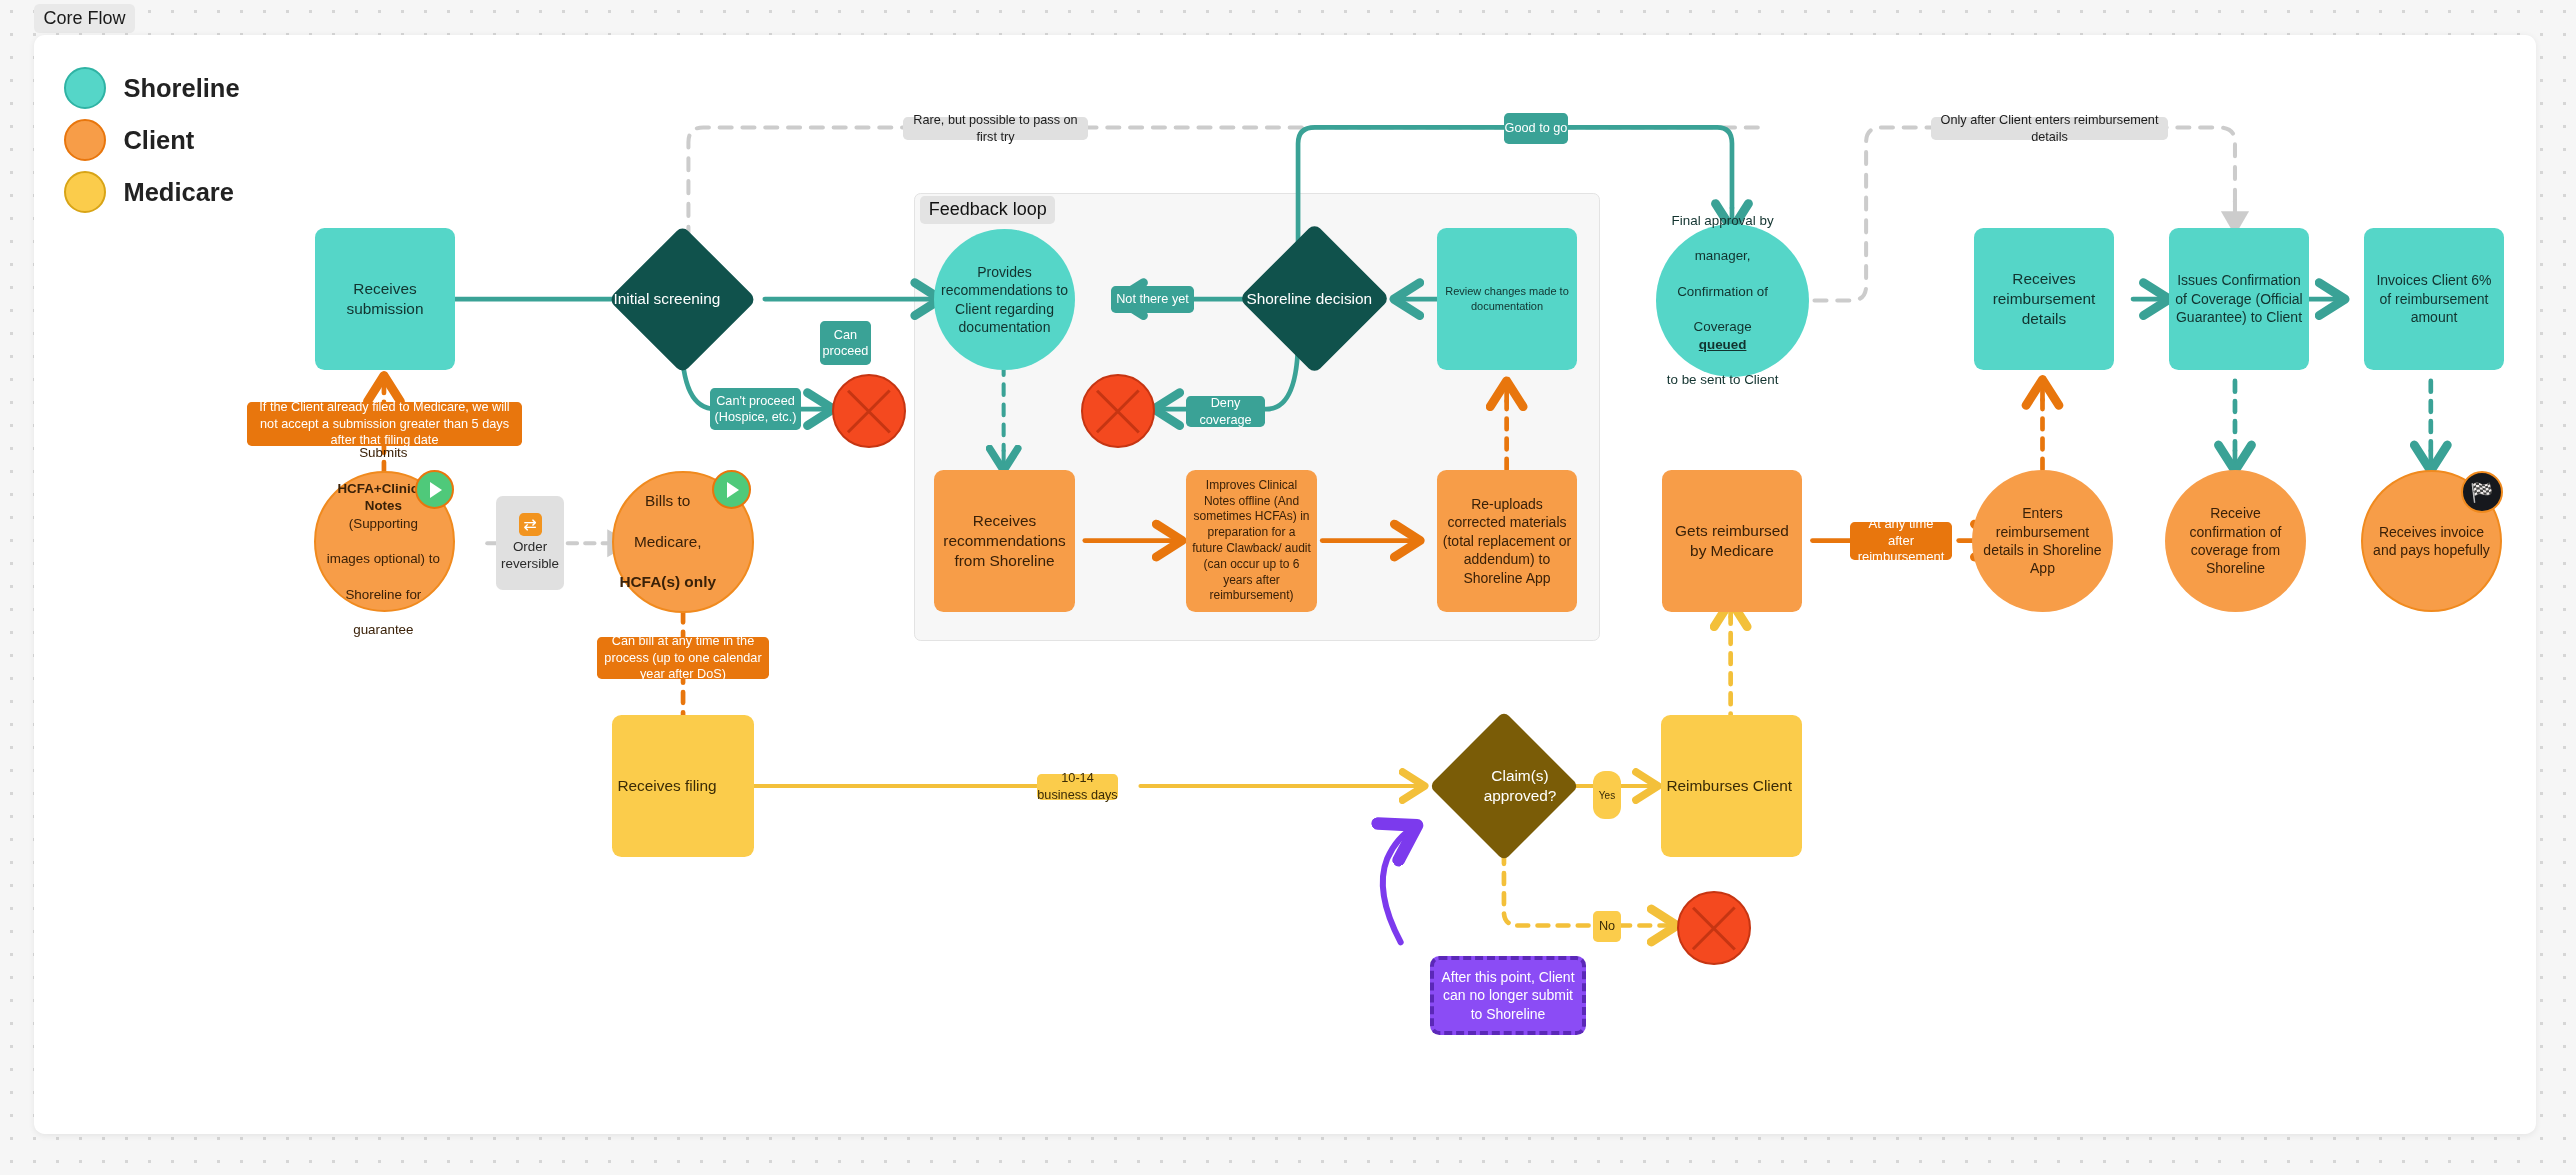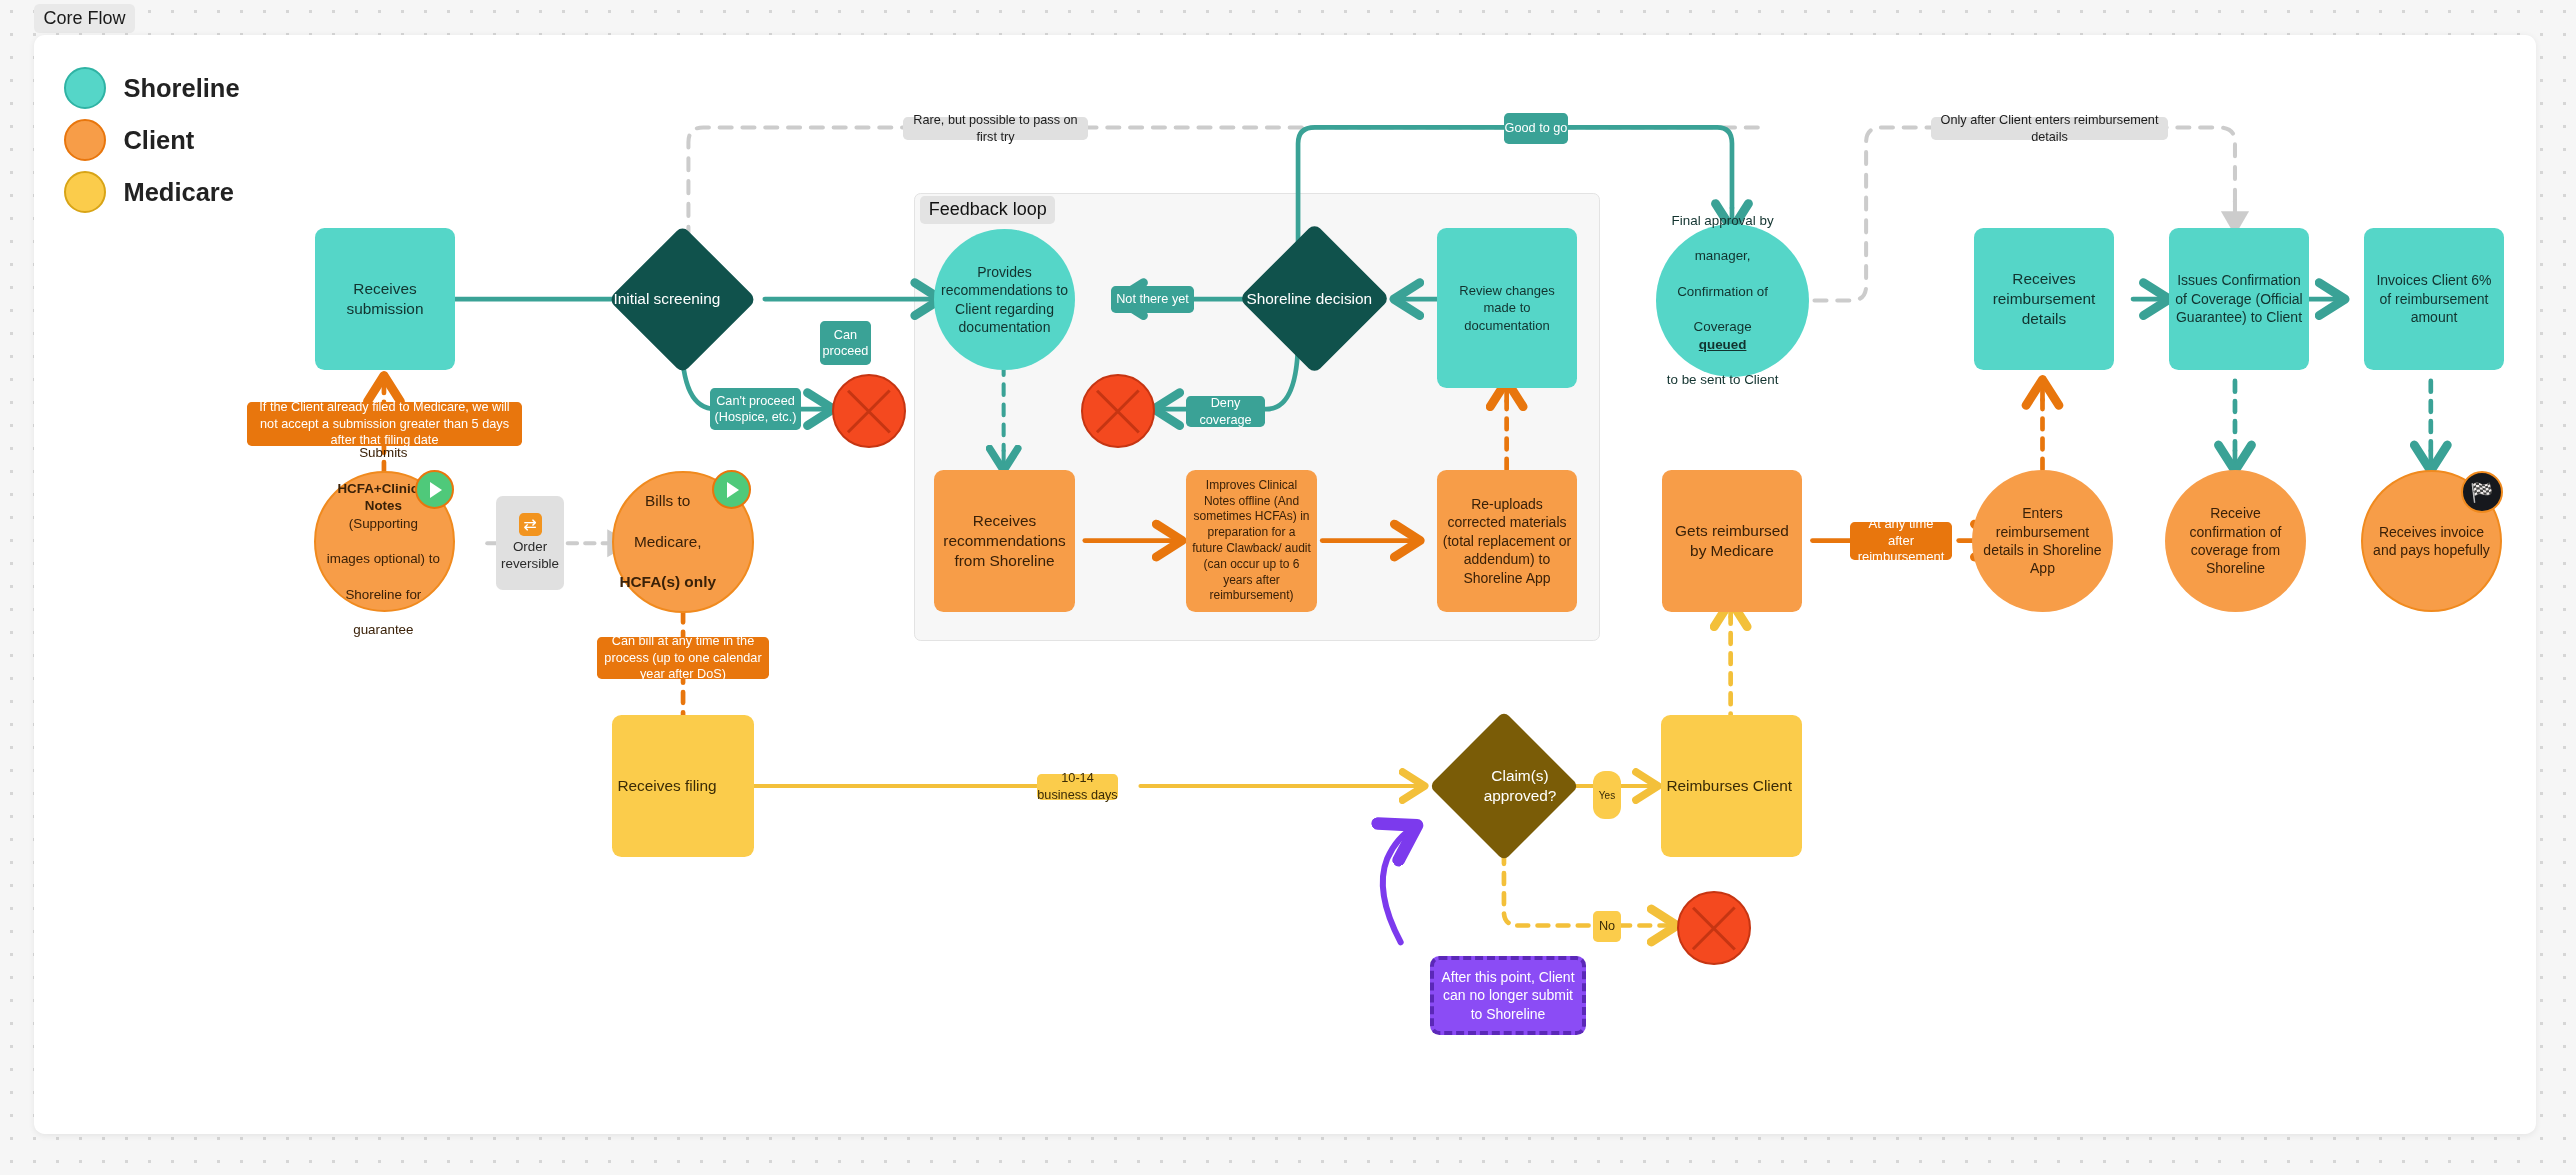--- a/index.html
+++ b/index.html
@@ -246,21 +246,21 @@
     <span>Provides recommendations to Client regarding documentation</span>
   </div>
 
   <div class="node" style="left:1241px;top:225px;width:148px;height:148px;">
     <div class="teal-dark" style="position:absolute;left:50%;top:50%;width:107px;height:107px;margin-left:-54px;margin-top:-54px;transform:rotate(45deg);border-radius:8px;"></div>
     <span style="position:relative;font-size:15.4px;color:#fff;">Shoreline decision</span>
   </div>
 
   <div class="stop" style="left:1081px;top:374px;width:70px;height:70px;"></div>
 
-  <div class="node rect teal-fill" style="left:1437px;top:228px;width:140px;height:160px;font-size:13px;">
+  <div class="node rect teal-fill" style="left:1437px;top:228px;width:140px;height:142px;font-size:11px;">
     <span>Review changes made to documentation</span>
   </div>
 
   <div class="node rect orange-plain" style="left:934px;top:470px;width:141px;height:142px;font-size:15.4px;">
     <span>Receives recommendations from Shoreline</span>
   </div>
 
   <div class="node rect orange-plain" style="left:1186px;top:470px;width:131px;height:142px;font-size:12px;">
     <span>Improves Clinical Notes offline (And sometimes HCFAs) in preparation for a future Clawback/ audit (can occur up to 6 years after reimbursement)</span>
   </div>

